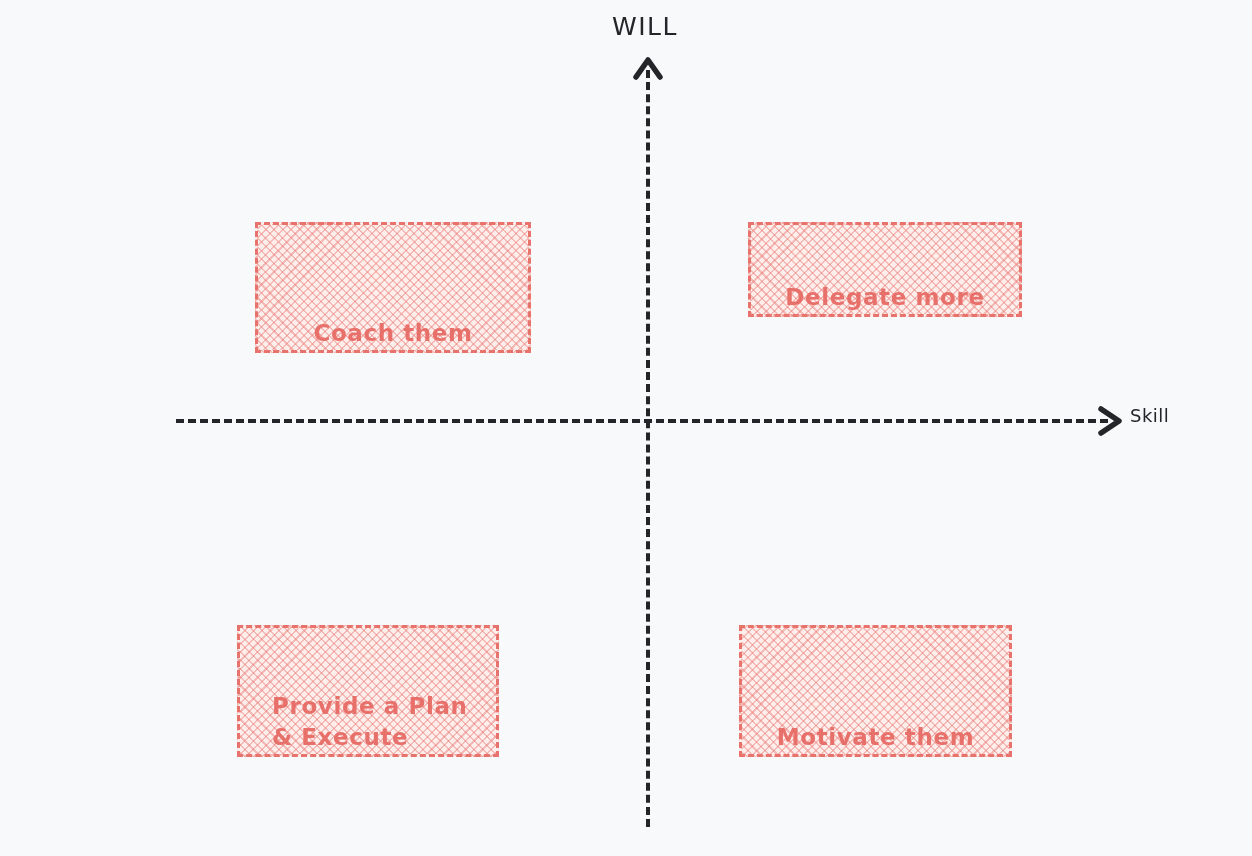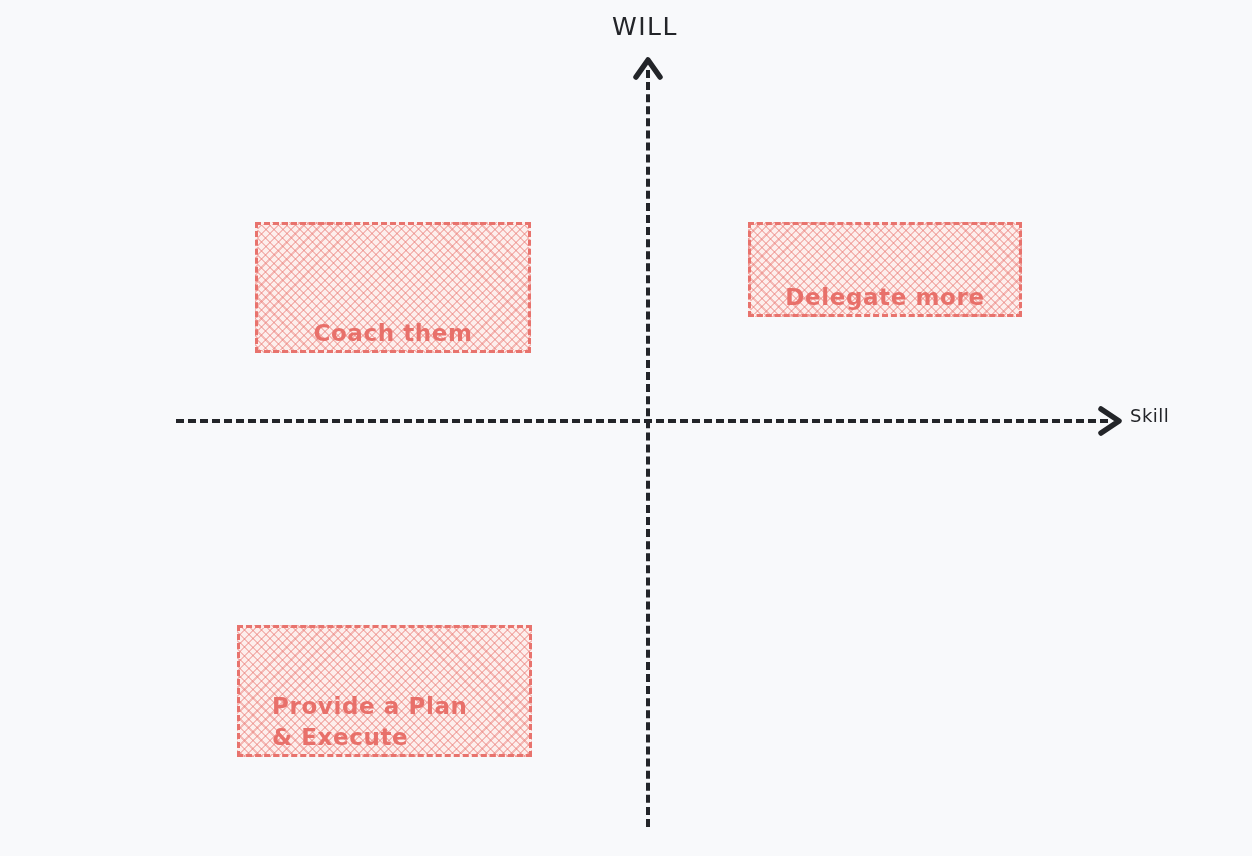--- a/index.html
+++ b/index.html
@@ -107,21 +107,21 @@
 
   .box-coach {
     left: 255px;  top: 174px;  width: 276px;  height: 131px;
     justify-content: center;
   }
   .box-delegate {
     left: 748px; top: 174px;  width: 274px;  height: 95px;
     justify-content: center;
   }
   .box-provide {
-    left: 237px; top: 577px;  width: 295px;  height: 132px;
+    left: 237px; top: 577px;  width: 262px;  height: 132px;
     justify-content: flex-start;
   }
   .box-provide .quad-label { padding-left: 32px; }
   .box-motivate {
     left: 739px; top: 577px;  width: 273px;  height: 132px;
     justify-content: center;
   }
 </style>
 </head>
 <body>
@@ -146,14 +146,17 @@
 
   <div class="quad-box box-delegate">
     <span class="quad-label">Delegate more</span>
   </div>
 
   <div class="quad-box box-provide">
     <span class="quad-label">Provide a Plan
 &amp; Execute</span>
   </div>
 
+  <div class="quad-box box-motivate">
+    <span class="quad-label">Motivate them</span>
+  </div>
 
 </div>
 
 </body></html>

